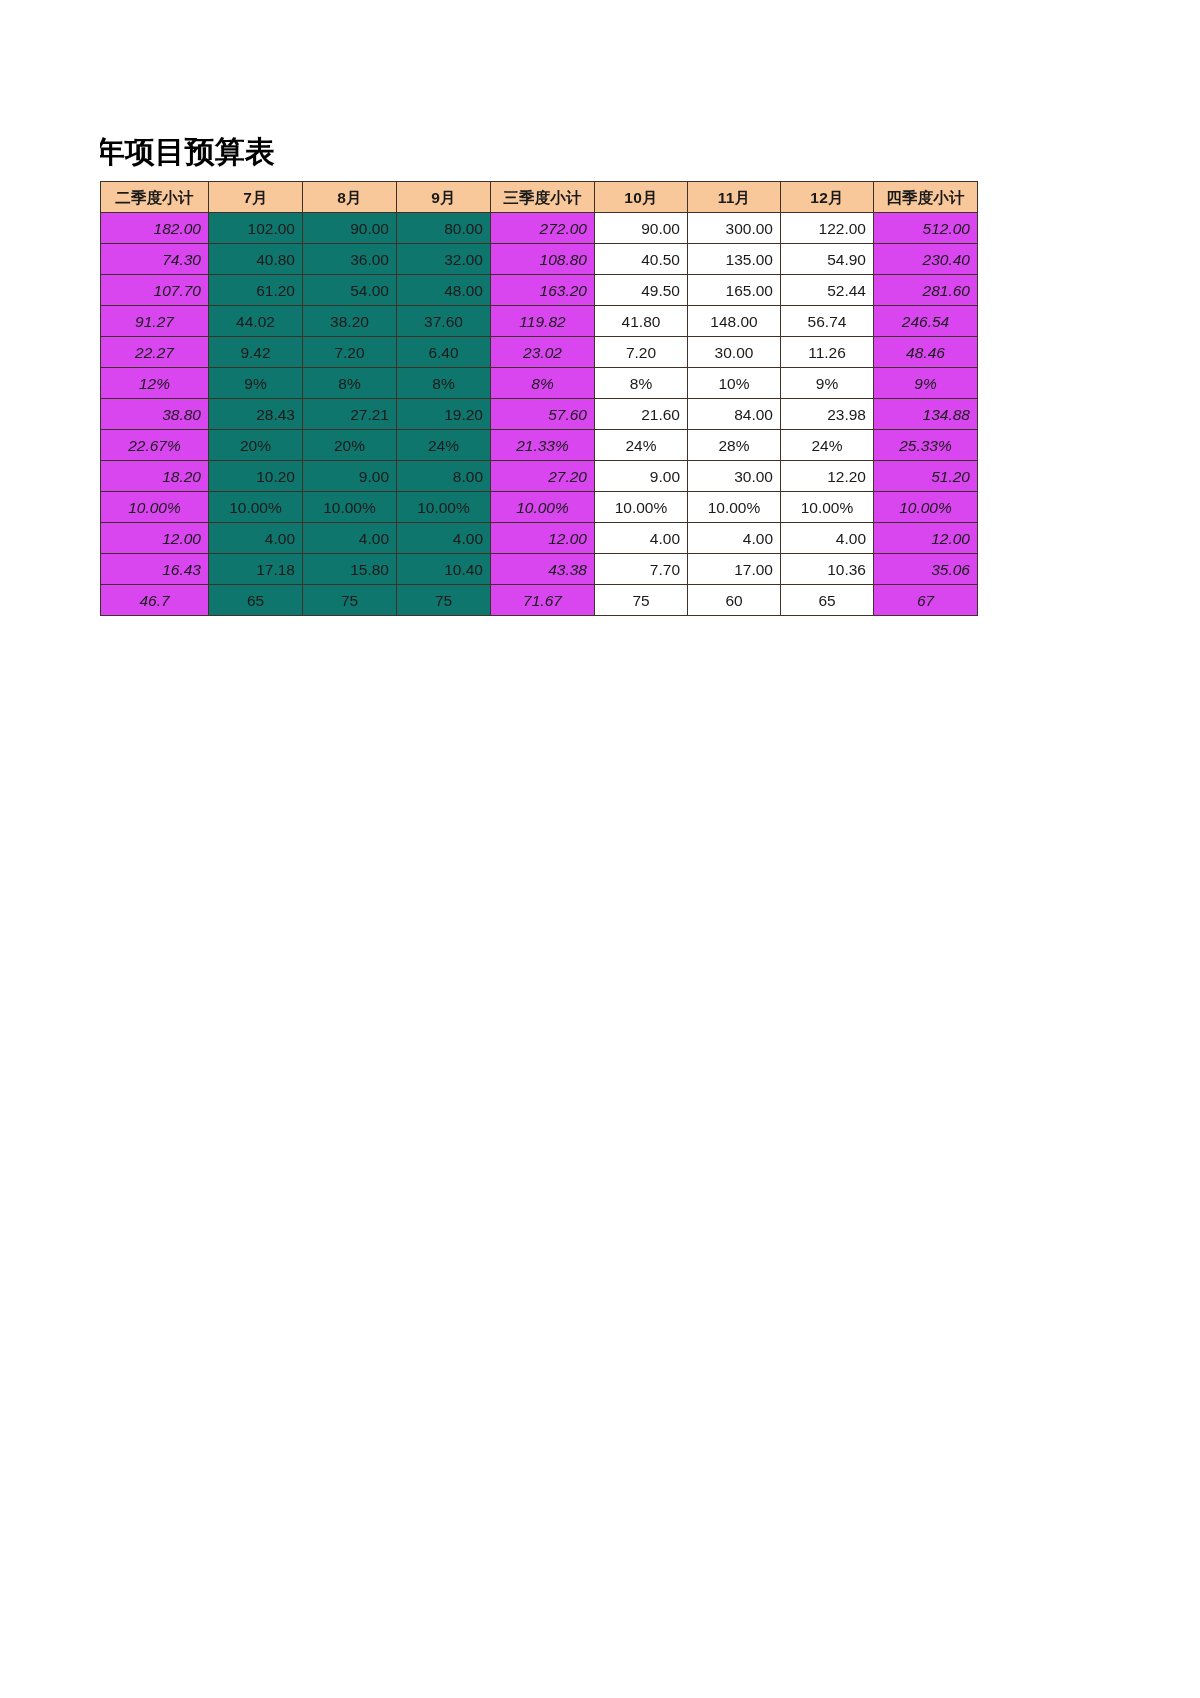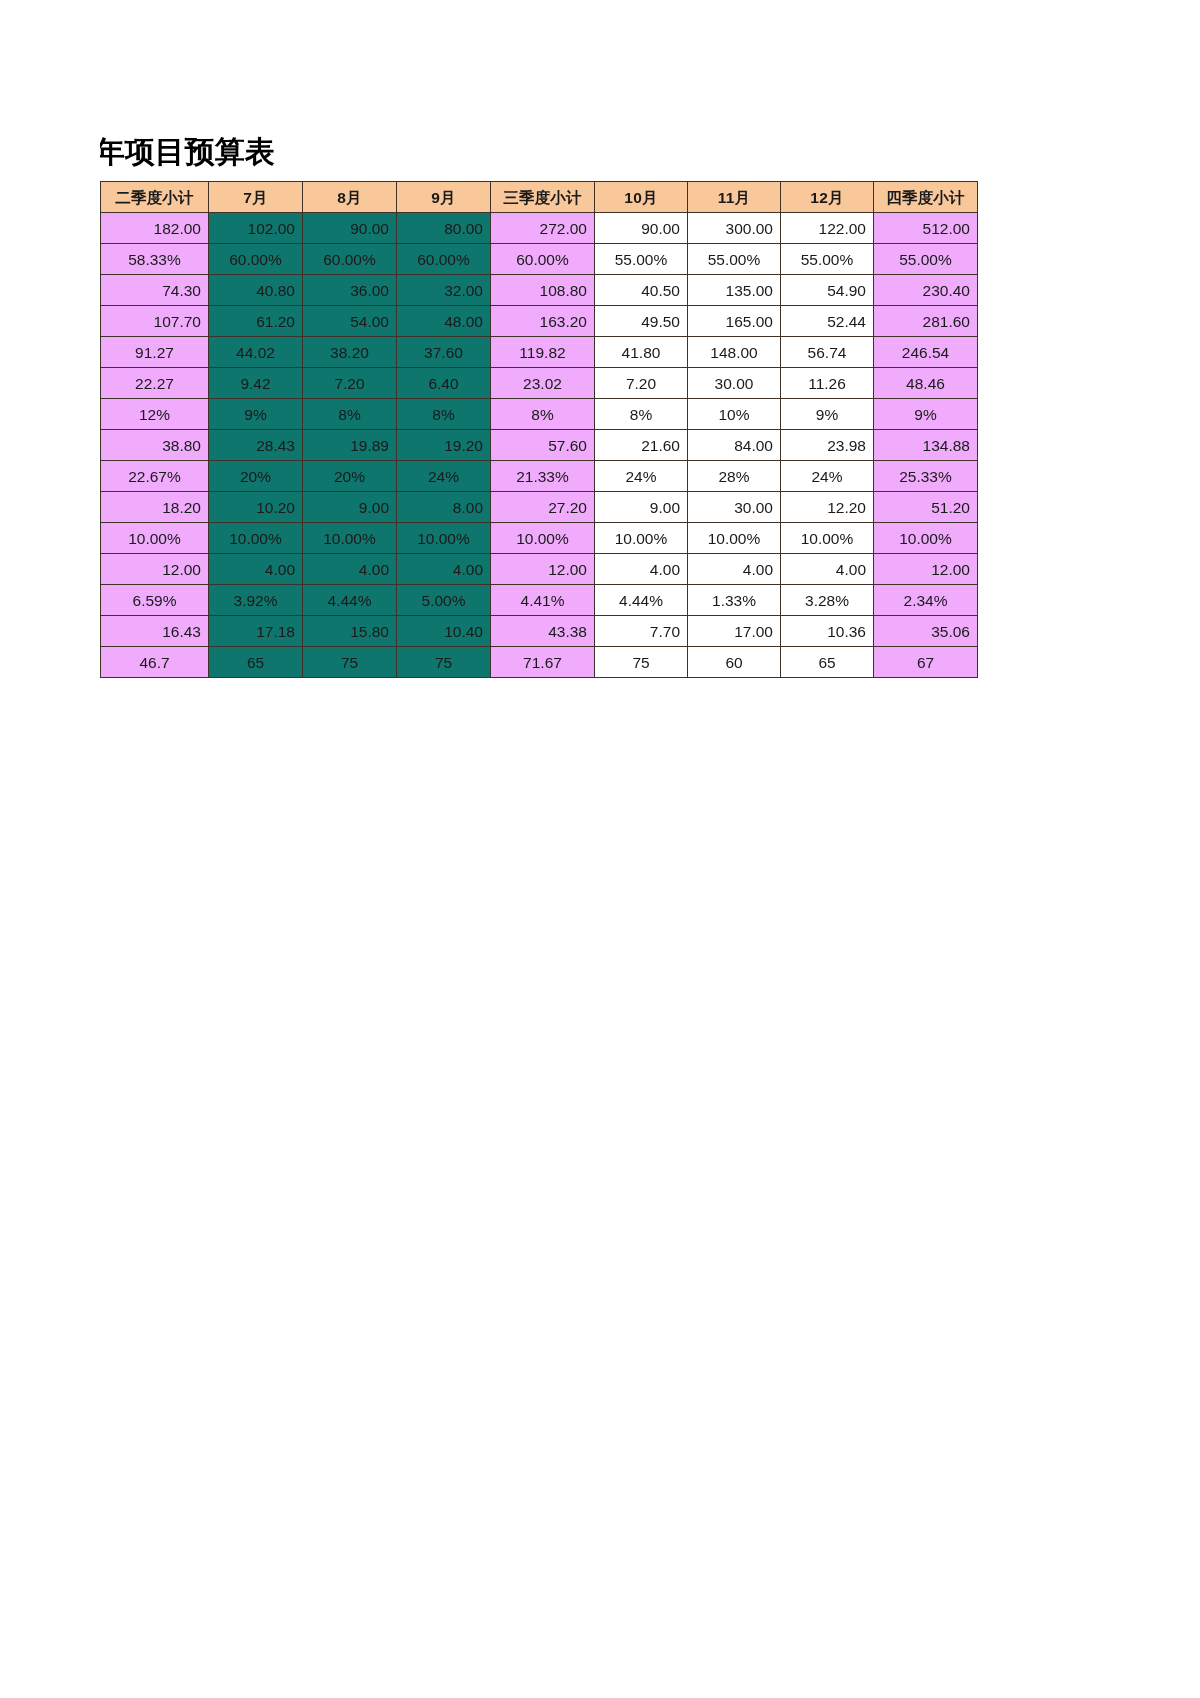--- a/index.html
+++ b/index.html
@@ -76,21 +76,21 @@
 
   #budget-table thead th {
     background: #f9c89a;
     font-weight: bold;
     text-align: center;
     font-size: 15.5px;
     letter-spacing: 0.2px;
   }
 
   
-  td.bg-sub   { background: #f0abfc; }
+  td.bg-sub   { background: #d946ef; font-style: italic; }
   td.bg-cyan  { background: #0f766e; }
   td.bg-white { background: #ffffff; }
 
   
   td.al-right  { text-align: right; }
   td.al-center { text-align: center; }
 </style>
 </head>
 <body>
 
@@ -131,31 +131,20 @@
           <td class="bg-cyan al-right">102.00</td>
           <td class="bg-cyan al-right">90.00</td>
           <td class="bg-cyan al-right">80.00</td>
           <td class="bg-sub al-right">272.00</td>
           <td class="bg-white al-right">90.00</td>
           <td class="bg-white al-right">300.00</td>
           <td class="bg-white al-right">122.00</td>
           <td class="bg-sub al-right">512.00</td>
         </tr>
         <tr>
-          <td class="bg-sub al-center">58.33%</td>
-          <td class="bg-cyan al-center">60.00%</td>
-          <td class="bg-cyan al-center">60.00%</td>
-          <td class="bg-cyan al-center">60.00%</td>
-          <td class="bg-sub al-center">60.00%</td>
-          <td class="bg-white al-center">55.00%</td>
-          <td class="bg-white al-center">55.00%</td>
-          <td class="bg-white al-center">55.00%</td>
-          <td class="bg-sub al-center">55.00%</td>
-        </tr>
-        <tr>
           <td class="bg-sub al-right">74.30</td>
           <td class="bg-cyan al-right">40.80</td>
           <td class="bg-cyan al-right">36.00</td>
           <td class="bg-cyan al-right">32.00</td>
           <td class="bg-sub al-right">108.80</td>
           <td class="bg-white al-right">40.50</td>
           <td class="bg-white al-right">135.00</td>
           <td class="bg-white al-right">54.90</td>
           <td class="bg-sub al-right">230.40</td>
         </tr>
@@ -199,21 +188,21 @@
           <td class="bg-cyan al-center">8%</td>
           <td class="bg-sub al-center">8%</td>
           <td class="bg-white al-center">8%</td>
           <td class="bg-white al-center">10%</td>
           <td class="bg-white al-center">9%</td>
           <td class="bg-sub al-center">9%</td>
         </tr>
         <tr>
           <td class="bg-sub al-right">38.80</td>
           <td class="bg-cyan al-right">28.43</td>
-          <td class="bg-cyan al-right">19.89</td>
+          <td class="bg-cyan al-right">27.21</td>
           <td class="bg-cyan al-right">19.20</td>
           <td class="bg-sub al-right">57.60</td>
           <td class="bg-white al-right">21.60</td>
           <td class="bg-white al-right">84.00</td>
           <td class="bg-white al-right">23.98</td>
           <td class="bg-sub al-right">134.88</td>
         </tr>
         <tr>
           <td class="bg-sub al-center">22.67%</td>
           <td class="bg-cyan al-center">20%</td>
@@ -252,31 +241,20 @@
           <td class="bg-cyan al-right">4.00</td>
           <td class="bg-cyan al-right">4.00</td>
           <td class="bg-cyan al-right">4.00</td>
           <td class="bg-sub al-right">12.00</td>
           <td class="bg-white al-right">4.00</td>
           <td class="bg-white al-right">4.00</td>
           <td class="bg-white al-right">4.00</td>
           <td class="bg-sub al-right">12.00</td>
         </tr>
         <tr>
-          <td class="bg-sub al-center">6.59%</td>
-          <td class="bg-cyan al-center">3.92%</td>
-          <td class="bg-cyan al-center">4.44%</td>
-          <td class="bg-cyan al-center">5.00%</td>
-          <td class="bg-sub al-center">4.41%</td>
-          <td class="bg-white al-center">4.44%</td>
-          <td class="bg-white al-center">1.33%</td>
-          <td class="bg-white al-center">3.28%</td>
-          <td class="bg-sub al-center">2.34%</td>
-        </tr>
-        <tr>
           <td class="bg-sub al-right">16.43</td>
           <td class="bg-cyan al-right">17.18</td>
           <td class="bg-cyan al-right">15.80</td>
           <td class="bg-cyan al-right">10.40</td>
           <td class="bg-sub al-right">43.38</td>
           <td class="bg-white al-right">7.70</td>
           <td class="bg-white al-right">17.00</td>
           <td class="bg-white al-right">10.36</td>
           <td class="bg-sub al-right">35.06</td>
         </tr>

